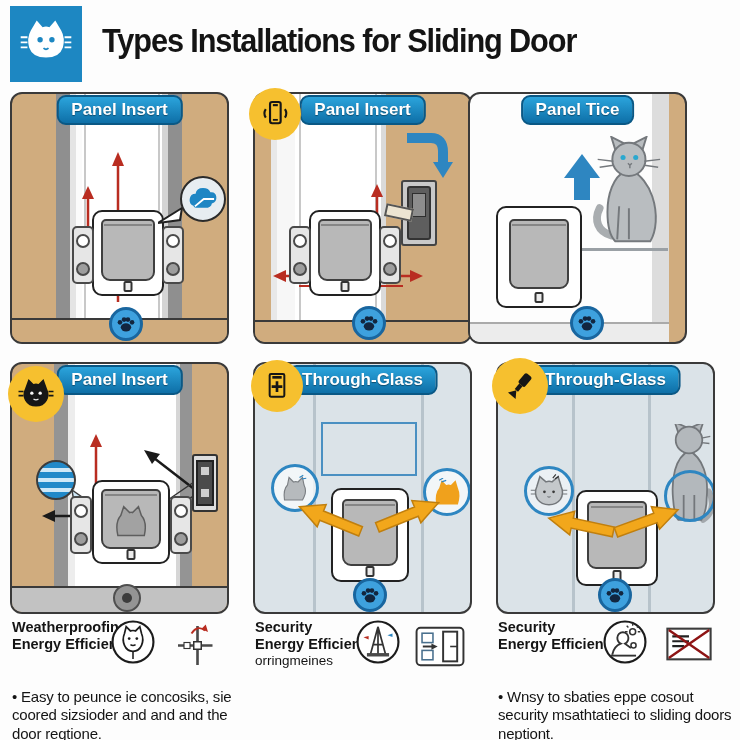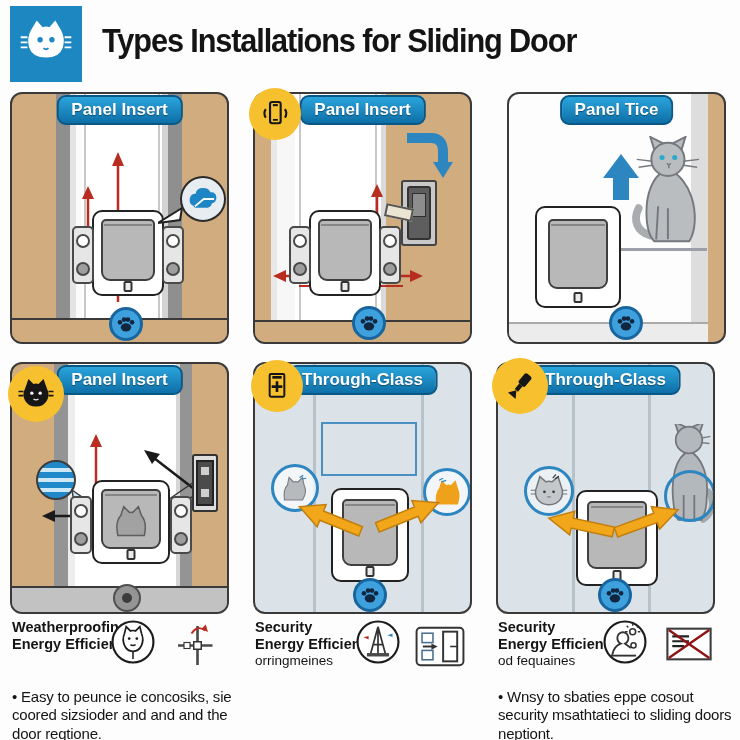--- a/index.html
+++ b/index.html
@@ -136,21 +136,21 @@
     <svg width="34" height="34" viewBox="0 0 48 48">
         <rect x="17" y="7" width="15" height="30" rx="3" fill="#f6c02f" stroke="#161616" stroke-width="3"></rect>
         <rect x="21" y="10" width="7" height="3" fill="#161616"></rect>
         <rect x="21" y="31" width="7" height="2.5" fill="#161616"></rect>
         <path d="M11 17 Q7 23 11 29 M38 17 Q42 23 38 29" fill="none" stroke="#161616" stroke-width="3"></path>
       </svg>
   </div>
   <div class="pill">Panel Insert</div>
 </div>
 
-<div class="panel" style="left:507px;top:92px">
+<div class="panel" style="left:468px;top:92px">
   <div class="pbg" style="background:linear-gradient(90deg,#fdfdfd 0 182px,#dddddd 182px 199px,#d0ac7e 199px 228px)">
     <div style="position:absolute;left:96px;top:154px;width:102px;height:3px;background:#9aa0a5"></div>
     <div style="position:absolute;left:0;width:199px;bottom:0;height:20px;background:#ececec;border-top:2px solid #aaa"></div>
     <svg class="ov" style="left:92px;top:58px" width="40" height="50" viewBox="0 0 40 50">
       <polygon points="12,48 28,48 28,26 38,26 20,2 2,26 12,26" fill="#2e86c1"></polygon>
     </svg>
     <svg class="ov" style="left:116px;top:42px" width="78" height="116" viewBox="0 0 80 115">
       <path d="M26 100 C12 96 8 84 14 72" fill="none" stroke="#a9adb0" stroke-width="8" stroke-linecap="round"></path>
       <path d="M40 34 C28 40 22 58 22 76 C22 92 26 102 30 106 L66 106 C72 96 74 78 68 60 C64 48 56 38 48 34 Z" fill="#b9bdc0" stroke="#75797d" stroke-width="2"></path>
       <path d="M34 70 L32 104 M44 72 L44 104" stroke="#75797d" stroke-width="2" fill="none"></path>
@@ -396,21 +396,20 @@
           <path d="M45 26 H54" stroke="#333" stroke-width="2"></path>
         </svg>
     </div>
   </div>
 </div>
 
 <div class="f-sec" style="left:498px">
   <div class="f-head">
     <div class="f-line b">Security</div>
     <div class="f-line b">Energy Efficiency</div>
-    <div class="f-line r">od fequaines</div>
     <div class="f-icon" style="left:104px;top:0">
       <svg width="46" height="46" viewBox="0 0 54 54">
           <circle cx="27" cy="27" r="24" fill="#fff" stroke="#1c1c1c" stroke-width="2.5"></circle>
           <path d="M12 42 Q14 32 22 29 Q18 27 18 22 A6.5 6.5 0 1 1 31 22 Q31 27 27 29 L34 34" fill="none" stroke="#333" stroke-width="2.2"></path>
           <path d="M10 43 H40" stroke="#333" stroke-width="2.2"></path>
           <circle cx="36" cy="15" r="3.5" fill="none" stroke="#333" stroke-width="1.8"></circle>
           <path d="M36 8 V5 M31 10 L29 8 M41 10 L43 8 M30 15 H27 M42 15 H45" stroke="#333" stroke-width="1.6"></path>
           <circle cx="37" cy="31" r="3" fill="none" stroke="#333" stroke-width="1.8"></circle>
         </svg>
     </div>

